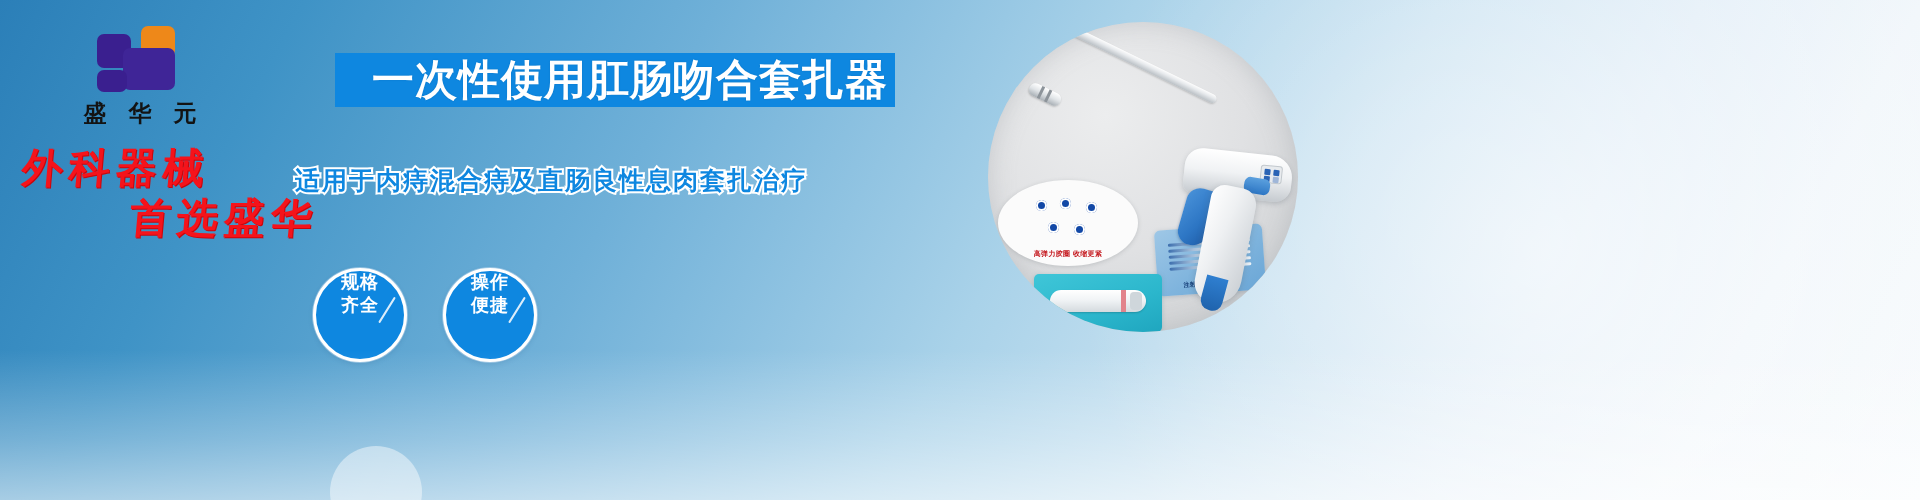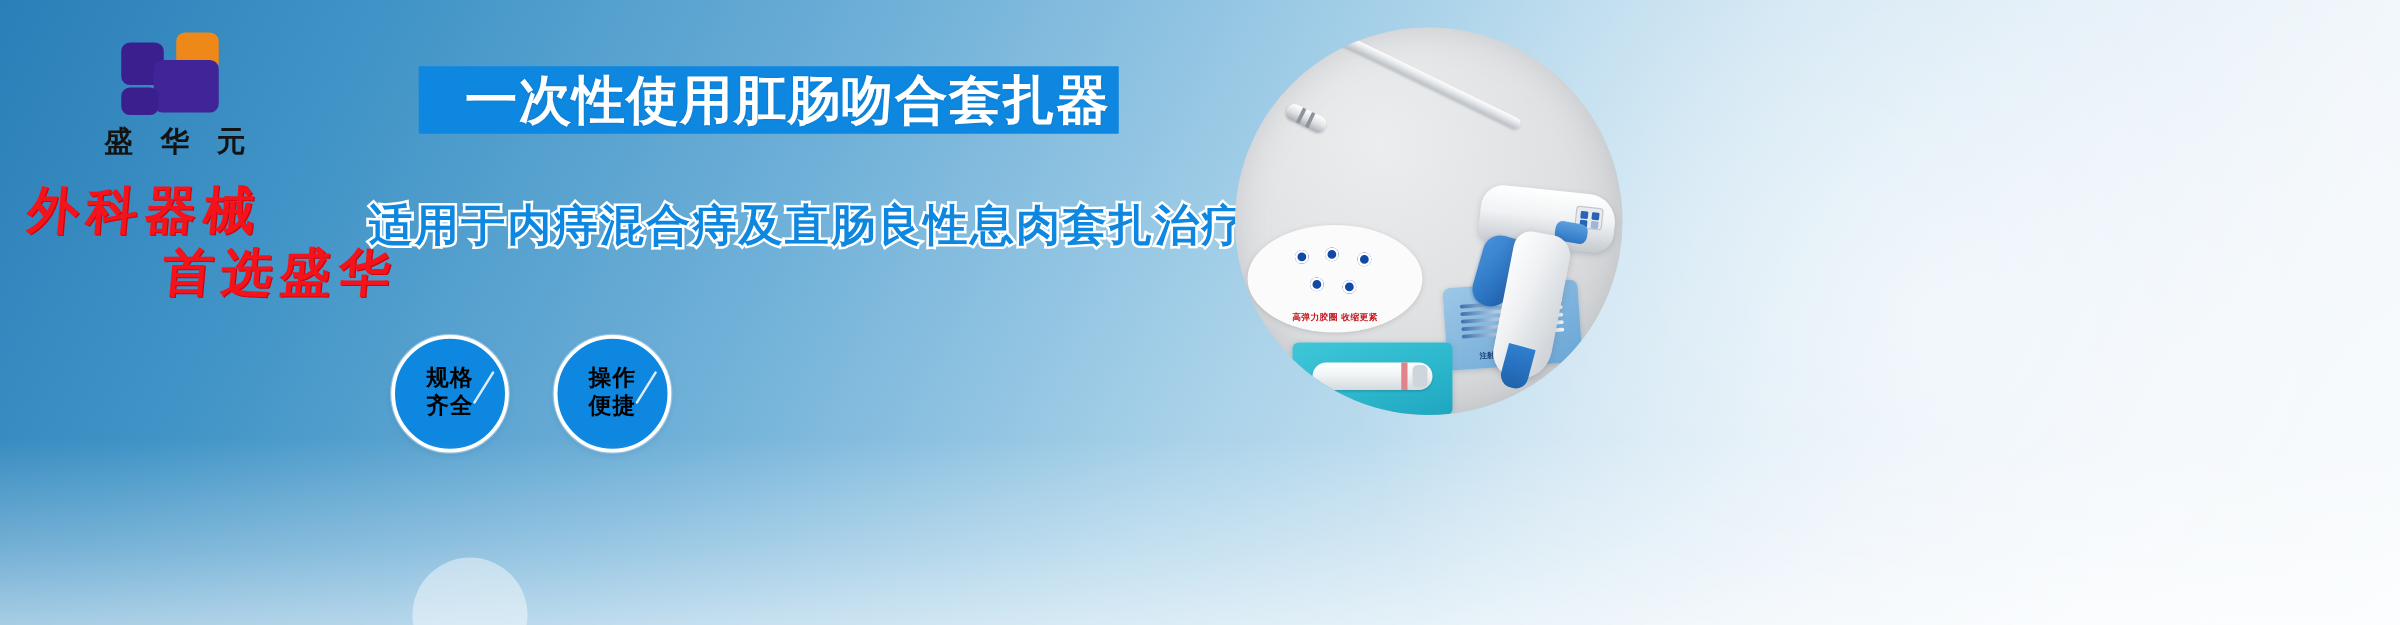--- a/index.html
+++ b/index.html
@@ -64,38 +64,38 @@
     white-space: nowrap;
     font-family: "DejaVu Sans", "Liberation Sans", sans-serif;
     text-shadow: 0 0 2px rgba(0,0,0,.12);
     padding-left: 30px;
   }
 
   
   #subtitle {
     position: absolute; left: 295px; top: 155px; width: 610px; height: 50px;
     display: flex; align-items: center;
-    font-size: 35px; font-weight: 700; letter-spacing: 2px; white-space: nowrap;
+    font-size: 25px; font-weight: 700; letter-spacing: 2px; white-space: nowrap;
     color: #0e87e0;
     font-family: Liberation Mono, monospace;
     -webkit-text-stroke: 4px #ffffff;
     paint-order: stroke fill;
   }
 
   
   #badges { position: absolute; left: 313px; top: 268px; display: flex; gap: 36px; }
   .badge {
     position: relative; width: 94px; height: 94px; border-radius: 50%;
     background: #0e87e0;
     border: 3px solid #ffffff;
     box-shadow: 0 0 0 1px rgba(180,210,235,.65), 0 2px 5px rgba(40,90,140,.18);
-    display: flex; flex-direction: column; align-items: center; justify-content: center;
-    color: #000000; font-weight: 700; font-size: 18px; line-height: 1.25;
+    display: flex; flex-direction: column; align-items: center; justify-content: flex-start;
+    color: #ffffff; font-weight: 700; font-size: 18px; line-height: 1.25;
     letter-spacing: 1px;
-    font-family: Liberation Mono, monospace;
+    font-family: Liberation Serif, serif;
   }
   .badge .slash {
     position: absolute; right: 16px; top: 24px; width: 2px; height: 30px;
     background: rgba(255,255,255,.85); transform: rotate(32deg); border-radius: 2px;
   }
 
   
   #photo {
     position: absolute; left: 988px; top: 22px; width: 310px; height: 310px;
   }

